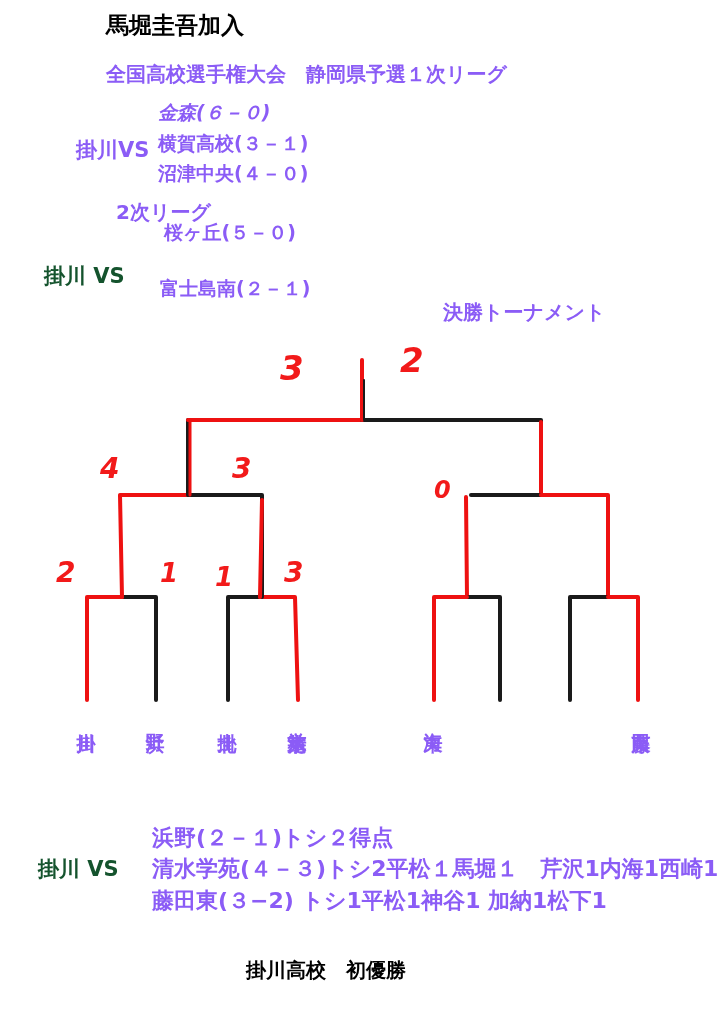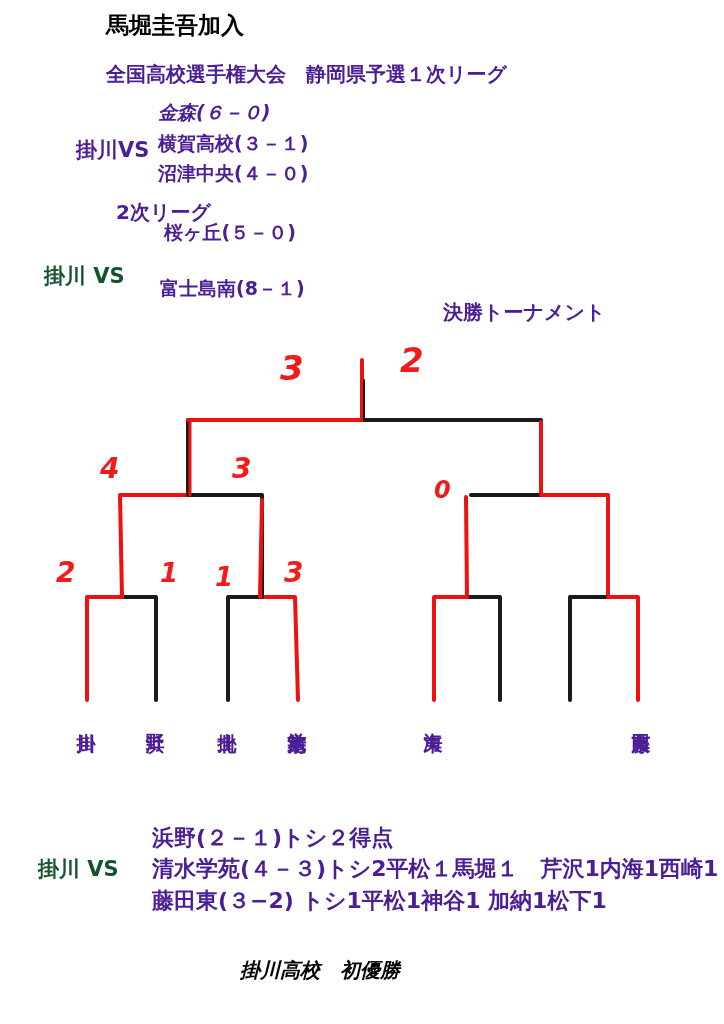--- a/index.html
+++ b/index.html
@@ -4,21 +4,21 @@
   <style>
     html, body { margin: 0; padding: 0; }
     body {
       width: 724px; height: 1024px; position: relative; overflow: hidden;
       background: #ffffff;
       font-family: "DejaVu Sans", "Liberation Sans", sans-serif;
       color: #222222;
     }
     .abs { position: absolute; white-space: nowrap; font-weight: bold; }
     .red { color: #000000; }
-    .dark { color: #4c1d95; }
+    .dark { color: #8b5cf6; }
     .maroon { color: #14532d; }
     .t20 { font-size: 20px; line-height: 24px; }
     .t19 { font-size: 19px; line-height: 24px; }
     .t18 { font-size: 22px; line-height: 24px; }
     .vs { font-size: 21px; line-height: 26px; }
     .vert { writing-mode: vertical-rl; text-orientation: upright; font-size: 19px; line-height: 22px; letter-spacing: 0px; font-weight: bold; }
     svg.bracket { position: absolute; left: 0; top: 0; }
     .score { font-family: "DejaVu Sans", sans-serif; font-style: italic; font-weight: bold; fill: #f21a1a; }
   </style>
 </head>
@@ -32,21 +32,21 @@
   <div class="abs dark vs" style="left:40px; top:137px;margin-left:36px;">掛川VS</div>
   <div class="abs dark t19" style="left:158px; top:100px;font-style:italic;">金森(６－０)</div>
   <div class="abs dark t19" style="left:158px; top:131px;">横賀高校(３－１)</div>
   <div class="abs dark t19" style="left:158px; top:161px;">沼津中央(４－０)</div>
 </div>
 
 <div>
   <div class="abs dark t20" style="left:116px; top:200px;">2次リーグ</div>
   <div class="abs maroon vs" style="left:44px; top:263px;">掛川 VS</div>
   <div class="abs dark t19" style="left:164px; top:220px;">桜ヶ丘(５－０)</div>
-  <div class="abs dark t19" style="left:160px; top:276px;">富士島南(8－１)</div>
+  <div class="abs dark t19" style="left:160px; top:276px;">富士島南(２－１)</div>
 </div>
 
 <div class="abs dark t20" style="left:443px; top:300px;">決勝トーナメント</div>
 
 <svg class="bracket" width="724" height="720" viewBox="0 0 724 720">
   <g stroke-width="4" fill="none" stroke-linecap="round" stroke-linejoin="round">
 
     <path d="M122 597 L156 597 L156 700" stroke="#1a1a1a"></path>
     <path d="M87 700 L87 597 L122 597" stroke="#ee1111"></path>
 
@@ -97,13 +97,13 @@
 <div class="abs vert dark" style="left:423px; top:718px;">東海</div>
 <div class="abs vert dark" style="left:631px; top:718px;">藤田東</div>
 
 <div>
   <div class="abs maroon vs" style="left:38px; top:856px;">掛川 VS</div>
   <div class="abs dark t18" style="left:152px; top:826px;">浜野(２－１)トシ２得点</div>
   <div class="abs dark t18" style="left:152px; top:857px;">清水学苑(４－３)トシ2平松１馬堀１　芹沢1内海1西崎1</div>
   <div class="abs dark t18" style="left:152px; top:889px;">藤田東(３−2) トシ1平松1神谷1 加納1松下1</div>
 </div>
 
-<div class="abs red t20" style="left:240px; top:958px;font-style:italic;">掛川高校　初優勝</div>
+<div class="abs red t20" style="left:246px; top:958px;">掛川高校　初優勝</div>
 
 </body></html>

